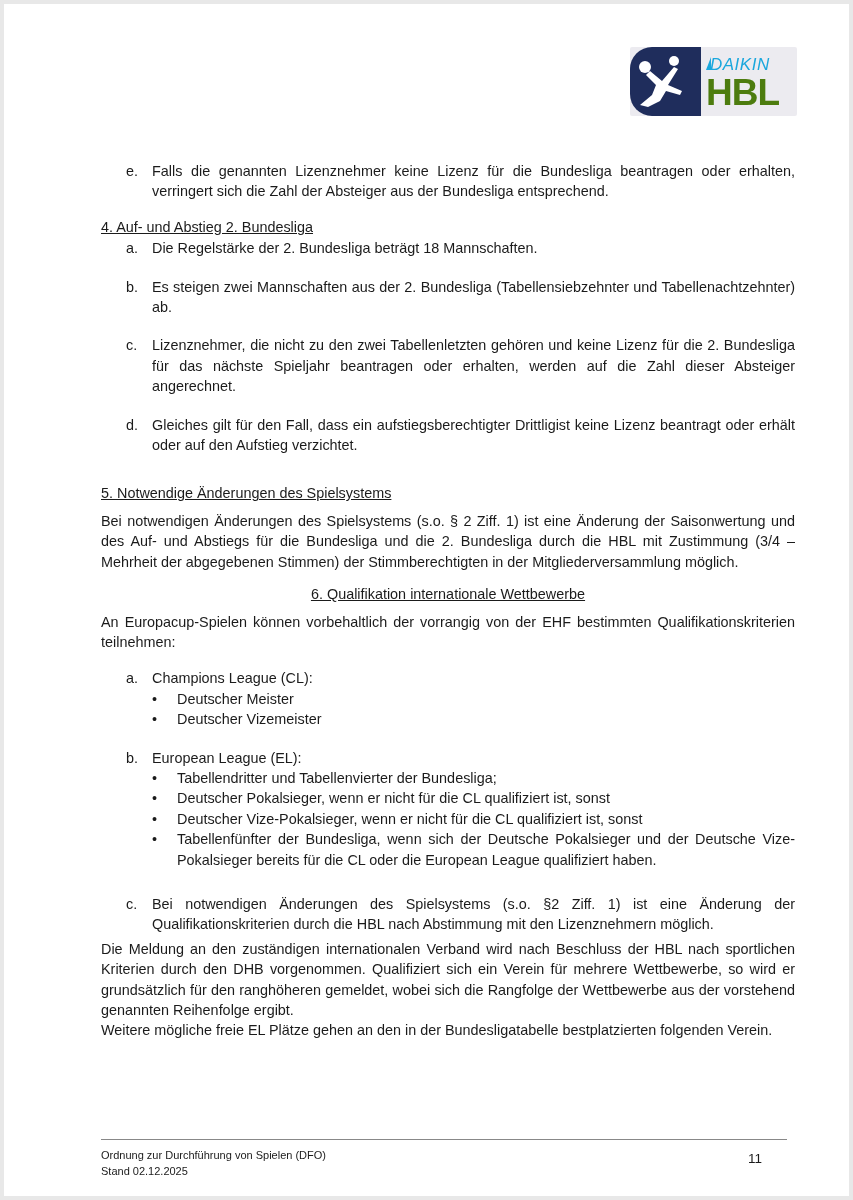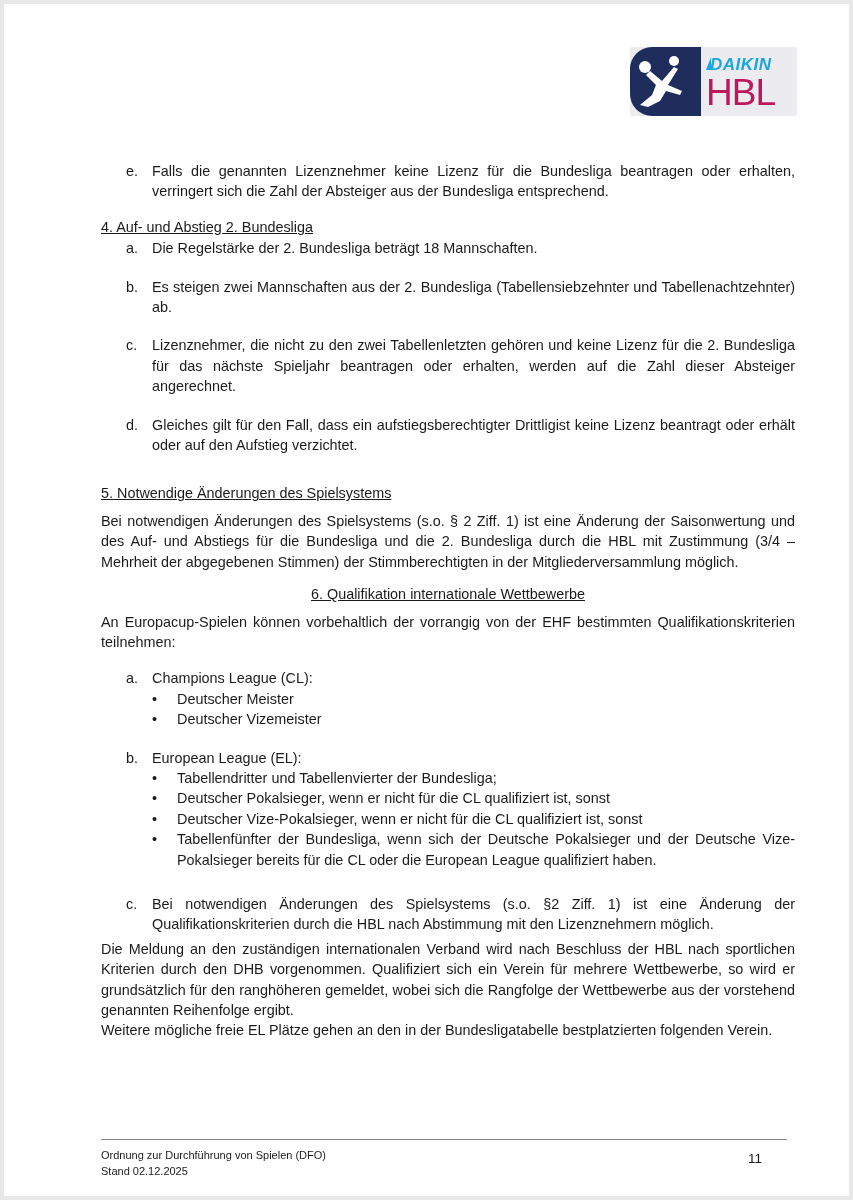--- a/index.html
+++ b/index.html
@@ -13,30 +13,30 @@
   .logo {
     position:absolute; left:626px; top:43px; width:167px; height:69px;
     background:#ecebf0; border-radius:2px;
   }
   .logo .emblem {
     position:absolute; left:0; top:0; width:71px; height:69px; background:#1f2d5c;
     border-radius:22px 0 0 22px;
   }
   .logo .emblem svg { position:absolute; left:0; top:0; }
   .logo .daikin {
-    position:absolute; left:80px; top:8px; font-weight:bold; font-style:italic;
+    position:absolute; left:80px; top:8px; font-weight:normal; font-style:italic;
     font-size:17px; color:#1aa7dd; letter-spacing:0.5px;
   }
   .logo .daikin-mark {
     position:absolute; left:76px; top:10px; width:0; height:0;
     border-left:5px solid transparent; border-bottom:13px solid #1aa7dd;
   }
   .logo .hbl {
-    position:absolute; left:76px; top:26px; font-weight:normal; font-size:37px;
-    color:#be185d; letter-spacing:-1px; line-height:40px;
+    position:absolute; left:76px; top:26px; font-weight:bold; font-size:37px;
+    color:#4d7c0f; letter-spacing:-1px; line-height:40px;
   }
   .content {
     position:absolute; left:101px; top:161px; width:694px; font-size:14.4px; line-height:20.4px;
   }
   .p { margin:0; text-align:justify; }
   .heading { text-decoration:underline; margin:0; }
   .item { position:relative; padding-left:51px; text-align:justify; }
   .item .marker { position:absolute; left:25px; top:0; }
   .bullet { position:relative; padding-left:76px; }
   .bullet .dot { position:absolute; left:51px; top:0; }

